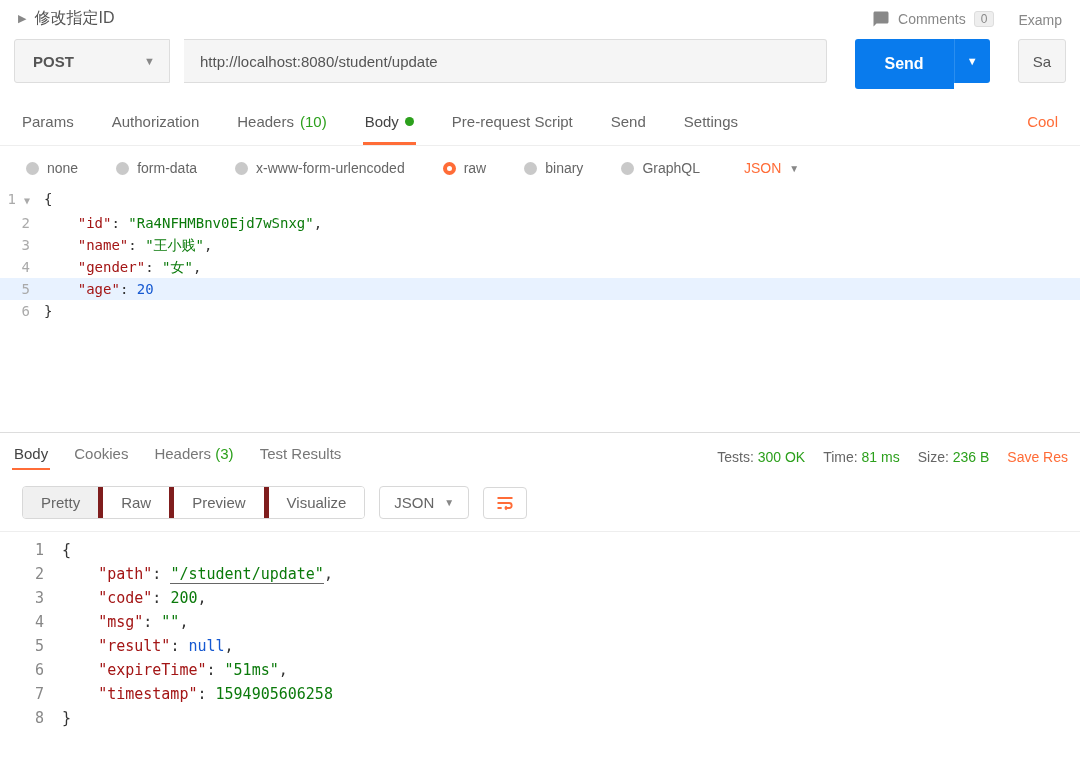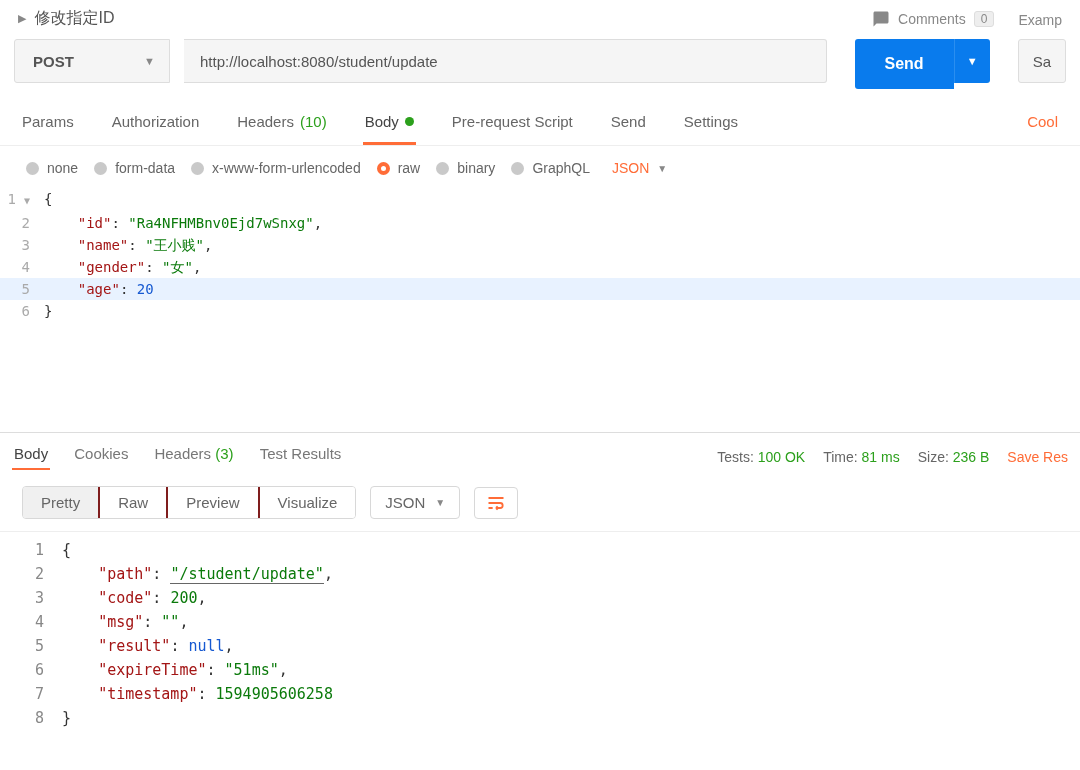--- a/index.html
+++ b/index.html
@@ -21,21 +21,21 @@
     .send-drop { height: 44px; width: 36px; background: #097bed; border: none; border-left: 1px solid #2a8ef0; color: #fff; border-radius: 0 3px 3px 0; display: flex; align-items: center; justify-content: center; }
     .save-btn { height: 44px; background: #f5f5f5; border: 1px solid #ddd; border-radius: 3px; padding: 0 14px; font-size: 15px; color: #555; }
     
     .tabs { display: flex; gap: 34px; padding: 0 20px; border-bottom: 1px solid #eee; font-size: 15px; }
     .tab { padding: 10px 2px 12px 2px; color: #666; border-bottom: 3px solid transparent; display: flex; align-items: center; gap: 6px; }
     .tab.active { border-bottom-color: #ff6c37; color: #444; }
     .tab-count { color: #2ca01c; }
     .tab-dot { width: 9px; height: 9px; border-radius: 50%; background: #2ca01c; }
     .cookies-link { margin-left: auto; color: #ff6c37; }
     
-    .body-type { display: flex; gap: 16px; align-items: center; padding: 14px 26px 10px 26px; font-size: 14px; }
+    .body-type { display: flex; gap: 38px; align-items: center; padding: 14px 26px 10px 26px; font-size: 14px; }
     .radio-opt { display: flex; align-items: center; gap: 8px; color: #666; }
     .radio-circ { width: 13px; height: 13px; border-radius: 50%; background: #c9c9c9; }
     .radio-circ.sel { background: #fff; border: 4px solid #ff6c37; }
     .fmt-select { display: flex; align-items: center; gap: 8px; color: #ff6c37; margin-left: 6px; }
     
     .editor { font-family: Menlo, Consolas, monospace; font-size: 14px; line-height: 22px; padding: 2px 0 110px 0; }
     .editor-line { display: flex; }
     .editor-line.hl { background: #e8f2ff; }
     .line-no { width: 44px; text-align: right; padding-right: 14px; color: #aaa; user-select: none; }
     .line-content { flex: 1; white-space: pre; }
@@ -48,21 +48,21 @@
     
     .resp-tabs { display: flex; align-items: center; gap: 22px; border-top: 1px solid #ddd; padding: 10px 12px 8px 12px; font-size: 15px; }
     .resp-tab { color: #777; padding: 2px 2px 6px 2px; border-bottom: 2px solid transparent; }
     .resp-tab.active { color: #444; border-bottom-color: #ff6c37; }
     .resp-meta { margin-left: auto; display: flex; gap: 18px; font-size: 14px; color: #666; }
     .meta-val { color: #2ca01c; }
     .save-resp { color: #ff6c37; }
     
     .viewer-bar { display: flex; align-items: center; gap: 0; padding: 8px 16px 8px 22px; }
     .seg-group { display: flex; border: 1px solid #d8d8d8; border-radius: 4px; overflow: hidden; }
-    .seg { padding: 7px 18px; font-size: 15px; color: #666; background: #fff; border-right: 2px solid #7f1d1d; }
+    .seg { padding: 7px 18px; font-size: 15px; color: #666; background: #fff; border-right: 5px solid #7f1d1d; }
     .seg:last-child { border-right: none; }
     .seg.active { background: #f0f0f0; }
     .fmt-box { display: flex; align-items: center; gap: 10px; border: 1px solid #d8d8d8; border-radius: 4px; padding: 7px 14px; margin-left: 14px; color: #666; font-size: 15px; }
     .wrap-btn { margin-left: 14px; border: 1px solid #d8d8d8; border-radius: 4px; padding: 5px 10px; display: flex; align-items: center; justify-content: center; }
     
     .resp-editor { font-family: Menlo, Consolas, monospace; font-size: 15px; line-height: 24px; padding: 6px 0; border-top: 1px solid #eee; margin-top: 4px; }
     .resp-line { display: flex; }
     .resp-line .line-no { width: 62px; padding-right: 18px; color: #888; font-size: 15px; }
     .resp-line .line-content { flex: 1; }
     .resp-editor .key { color: #a31515; }
@@ -188,21 +188,21 @@
 
 <div class="resp-tabs">
   <div class="resp-tab active">Body</div>
   <div class="resp-tab">Cookies</div>
   <div class="resp-tab">
     <span>Headers</span>
     <span class="tab-count">(3)</span>
   </div>
   <div class="resp-tab">Test Results</div>
   <div class="resp-meta">
-    <span><span>Tests:</span> <span class="meta-val">100 OK</span></span>
+    <span><span>Tests:</span> <span class="meta-val">300 OK</span></span>
     <span><span>Time:</span> <span class="meta-val">81 ms</span></span>
     <span><span>Size:</span> <span class="meta-val">236 B</span></span>
     <span class="save-resp">Save Res</span>
   </div>
 </div>
 
 <div class="viewer-bar">
   <div class="seg-group">
     <div class="seg active">Pretty</div>
     <div class="seg">Raw</div>

